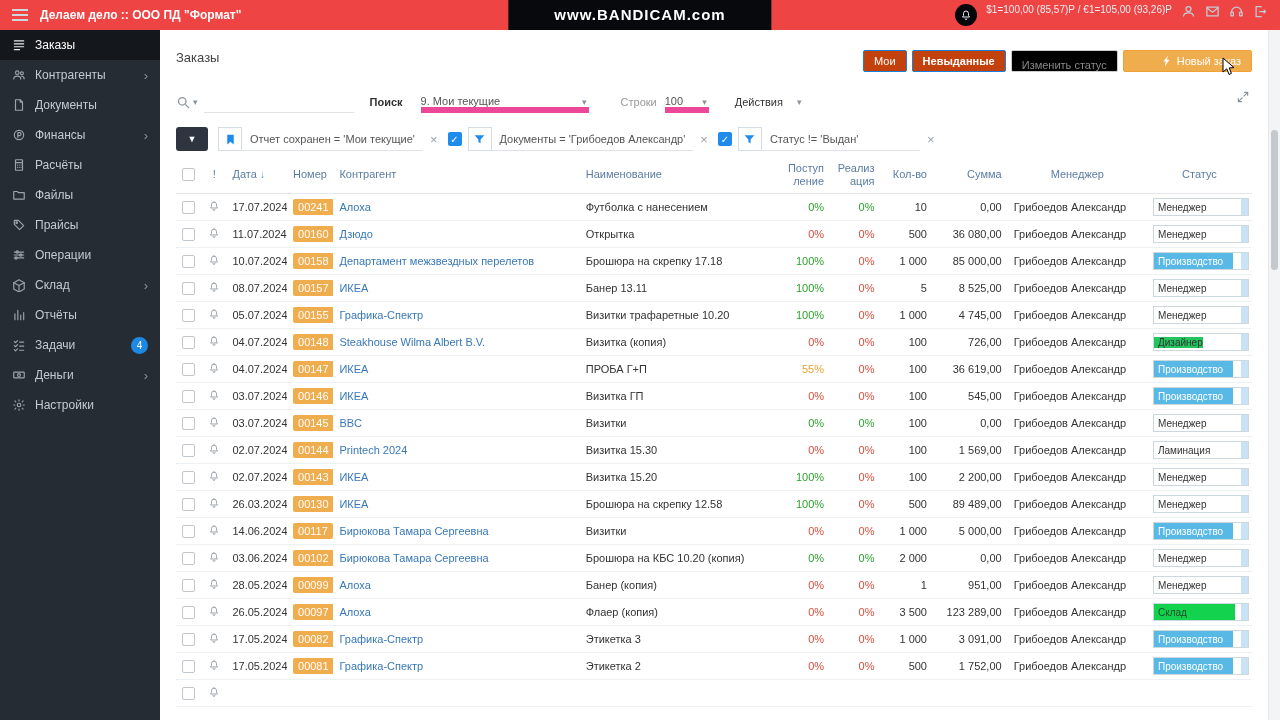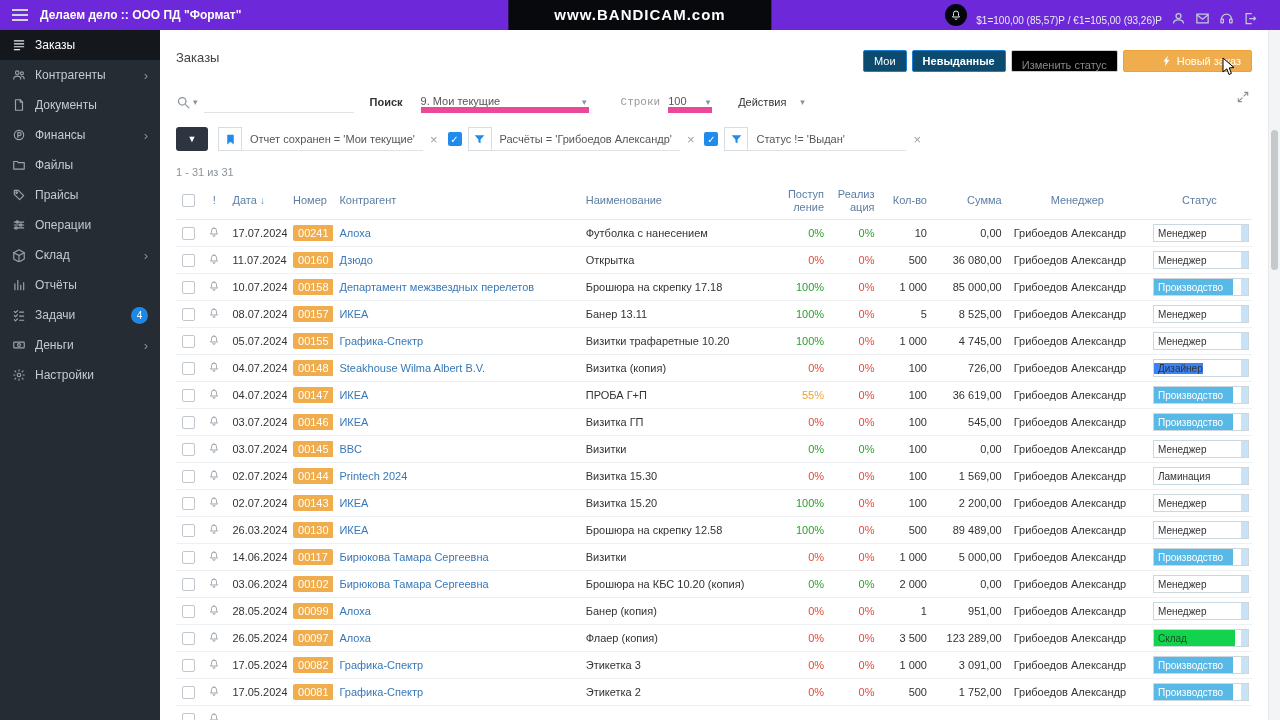--- a/index.html
+++ b/index.html
@@ -1,25 +1,25 @@
 <!DOCTYPE html>
 <html><head>
 <meta charset="utf-8">
 <style>
   * { margin:0; padding:0; box-sizing:border-box; }
   html,body { width:1280px; height:720px; overflow:hidden; font-family:"Liberation Sans", sans-serif; background:#fff; }
   .screen { position:relative; width:1280px; height:720px; overflow:hidden; }
 
   
-  .topbar { position:absolute; top:0; left:0; right:0; height:30px; background:#6d28d9; display:flex; align-items:center; color:#fff; z-index:20; }
+  .topbar { position:absolute; top:0; left:0; right:0; height:30px; background:#ef4444; display:flex; align-items:center; color:#fff; z-index:20; }
   .hamburger { width:34px; display:flex; flex-direction:column; gap:3px; padding-left:12px; cursor:pointer; }
   .hamburger span { display:block; width:16px; height:2px; background:#cfd6dd; }
   .app-title { font-size:12px; font-weight:bold; color:#fff; margin-left:6px; white-space:nowrap; }
   .watermark { position:absolute; left:50%; transform:translateX(-50%); top:0; height:30px; line-height:30px; background:#07090c; padding:0 46px; font-weight:bold; font-size:15px; letter-spacing:1px; color:#fff; }
-  .topbar-right { margin-left:auto; display:flex; align-items:flex-end; gap:9px; padding-right:22px; }
+  .topbar-right { margin-left:auto; display:flex; align-items:flex-start; gap:9px; padding-right:12px; }
   .notif-circle { width:22px; height:22px; border-radius:50%; background:#04060a; display:flex; align-items:center; justify-content:center; color:#e8edf2; }
   .notif-circle svg { width:12px; height:12px; }
   .currency { font-size:10px; color:#e8edf2; white-space:nowrap; }
   .tb-icon { width:15px; height:15px; color:#c3ccd4; cursor:pointer; }
   .tb-icon svg { width:100%; height:100%; }
 
   
   .sidebar { position:absolute; top:30px; left:0; bottom:0; width:160px; background:#262c34; z-index:10; }
   .side-item { height:30px; display:flex; align-items:center; gap:9px; padding:0 12px; font-size:12px; color:#c3cad1; cursor:pointer; }
   .side-item.active { background:#14181d; color:#fff; }
@@ -28,36 +28,36 @@
   .side-item.active .s-icon { color:#e8edf2; }
   .s-chev { margin-left:auto; color:#8a939b; font-size:13px; }
   .s-badge { margin-left:auto; background:#1e88e5; color:#fff; width:17px; height:17px; border-radius:50%; font-size:10px; display:flex; align-items:center; justify-content:center; }
 
   
   .main { position:absolute; top:30px; left:160px; right:12px; bottom:0; background:#fff; overflow:hidden; }
   .page-head { display:flex; justify-content:space-between; align-items:flex-start; padding:20px 16px 0 16px; }
   .page-title { font-size:13px; color:#444; font-weight:normal; }
   .head-actions { display:flex; gap:5px; }
   .btn { font-size:11px; height:22px; padding:0 10px; border-radius:2px; display:flex; align-items:center; gap:5px; cursor:pointer; white-space:nowrap; }
-  .btn-blue { background:#0c4a6e; border:1px solid #1a7fd6; color:#fff; }
+  .btn-blue { background:#c2410c; border:1px solid #1a7fd6; color:#fff; }
   .btn-blue.bold { font-weight:bold; }
   .btn-light { background:#000000; border:1px solid #ccc; color:#888;align-items:flex-end; }
   .btn-orange { background:#f0ad4e; border:1px solid #eea236; color:#fff;padding-left:38px; }
   .btn-orange svg { width:10px; height:12px; }
 
   
   .toolbar { display:flex; align-items:center; margin-top:16px; padding:0 16px; height:28px; position:relative; }
   .search-ic { width:15px; height:15px; color:#8a939b; }
   .search-ic svg { width:100%; height:100%; }
   .caret { font-size:9px; color:#8a939b; margin:0 2px; }
   .search-input { border:none; border-bottom:1px solid #dfe3e7; width:150px; height:22px; font-size:11px; outline:none; margin-left:4px; }
   .lbl-search { font-size:11px; font-weight:bold; color:#333; margin:0 18px 0 16px; cursor:pointer; }
   .select-box { display:flex; align-items:flex-end; justify-content:space-between; border-bottom:6px solid #ec4899; height:22px; font-size:11px; color:#555; cursor:pointer; }
   .sel-view { width:168px; }
-  .lbl-rows { font-size:11px; color:#999; margin-left:32px; margin-right:8px;font-family:Liberation Mono, monospace; }
+  .lbl-rows { font-size:11px; color:#999; margin-left:32px; margin-right:8px; }
   .sel-rows { width:44px; }
   .lbl-actions { font-size:11px; color:#333; margin-left:26px; cursor:pointer; display:flex; align-items:center; gap:12px; }
   .expand-ic { position:absolute; right:18px; top:2px; width:14px; height:14px; color:#8a939b; cursor:pointer; }
   .expand-ic svg { width:100%; height:100%; }
 
   
   .filters { display:flex; align-items:center; gap:10px; margin-top:10px; padding:0 16px; height:26px; }
   .drop-btn { width:32px; height:24px; background:#2e3440; border-radius:3px; color:#fff; font-size:9px; display:flex; align-items:center; justify-content:center; cursor:pointer; }
   .chip { display:flex; align-items:center; }
   .chip .icon-box { width:24px; height:24px; border:1px solid #d5dde3; background:#fff; display:flex; align-items:center; justify-content:center; color:#1f8ceb; }
@@ -83,21 +83,21 @@
   .link { color:#3878b8; text-decoration:none; cursor:pointer; }
   .pct-green { color:#2da12d; } .pct-red { color:#e04b3a; } .pct-orange { color:#efa233; }
   .status { position:relative; width:96px; height:18px; border:1px solid #cdd7de; background:#fff; display:flex; align-items:center; overflow:hidden; cursor:pointer; }
   .status .fill { position:absolute; left:0; top:0; bottom:0; width:0; }
   .status .label { position:relative; z-index:2; padding-left:4px; font-size:10px; color:#333; }
   .status .bar { position:absolute; right:0; top:0; bottom:0; width:7px; background:#c9e2f5; z-index:1; }
   .st-production .fill { width:84%; background:#58b8e6; }
   .st-production .label { color:#fff; }
   .st-sklad .fill { width:86%; background:#12d24e; }
   .st-sklad .label { color:#1d4d2a; }
-  .st-designer .label { background:#3b82f6; }
+  .st-designer .label { background:#22c55e; }
 
   
   .page-scrollbar { position:absolute; top:30px; right:0; bottom:0; width:12px; background:#f3f4f5; border-left:1px solid #e6e8ea; z-index:15; }
   .page-scrollbar .thumb { position:absolute; left:2px; right:2px; top:100px; height:140px; background:#c6c9cc; border-radius:4px; }
 
   
   .cursor { position:absolute; left:1222px; top:57px; width:16px; height:20px; z-index:50; pointer-events:none; }
 </style>
 </head>
 <body>
@@ -168,20 +168,27 @@
         <div class="side-item">
           <span class="s-icon"><svg viewBox="0 0 24 24" fill="none" stroke="currentColor" stroke-width="2" stroke-linecap="round" stroke-linejoin="round">
               <circle cx="12" cy="12" r="8"></circle>
               <path d="M10 16V8h3a2.5 2.5 0 0 1 0 5h-3"></path>
             </svg></span>
           <span class="s-label">Финансы</span>
           <span class="s-chev">›</span>
         </div>
         <div class="side-item">
           <span class="s-icon"><svg viewBox="0 0 24 24" fill="none" stroke="currentColor" stroke-width="2" stroke-linecap="round" stroke-linejoin="round">
+              <rect x="6" y="3" width="12" height="18" rx="1"></rect>
+              <path d="M6 8h12M9.5 12h.1M12.5 12h.1M15.5 12h.1M9.5 16h.1M12.5 16h.1M15.5 16h.1"></path>
+            </svg></span>
+          <span class="s-label">Расчёты</span>
+        </div>
+        <div class="side-item">
+          <span class="s-icon"><svg viewBox="0 0 24 24" fill="none" stroke="currentColor" stroke-width="2" stroke-linecap="round" stroke-linejoin="round">
               <path d="M3 6h6l2 2h10v11H3z"></path>
             </svg></span>
           <span class="s-label">Файлы</span>
         </div>
         <div class="side-item">
           <span class="s-icon"><svg viewBox="0 0 24 24" fill="none" stroke="currentColor" stroke-width="2" stroke-linecap="round" stroke-linejoin="round">
               <path d="M4 4h7l9 9-7 7-9-9z"></path>
               <circle cx="8" cy="8" r="1.3"></circle>
             </svg></span>
           <span class="s-label">Прайсы</span>
@@ -294,36 +301,35 @@
         <span class="text">Отчет сохранен = 'Мои текущие'</span>
         <span class="x">×</span>
       </div>
       <div class="chip">
         <span class="cb-checked">✓</span>
         <span class="icon-box">
             <svg viewBox="0 0 24 24" fill="currentColor">
               <path d="M3 4h18l-7 8v7l-4-2v-5z"></path>
             </svg>
           </span>
-        <span class="text">Расчёты = 'Грибоедов Александр'</span>
+        <span class="text">Документы = 'Грибоедов Александр'</span>
         <span class="x">×</span>
       </div>
       <div class="chip">
         <span class="cb-checked">✓</span>
         <span class="icon-box">
             <svg viewBox="0 0 24 24" fill="currentColor">
               <path d="M3 4h18l-7 8v7l-4-2v-5z"></path>
             </svg>
           </span>
         <span class="text">Статус != 'Выдан'</span>
         <span class="x">×</span>
       </div>
     </div>
 
-    <div class="count">1 - 31 из 31</div>
 
     <div class="tbl-wrap">
       <table>
         <thead>
           <tr>
             <th class="w-chk"><span class="cb"></span></th>
             <th class="w-bell c">!</th>
             <th class="w-date"><span>Дата</span> <span class="sort">↓</span></th>
             <th class="w-num">Номер</th>
             <th class="w-contr">Контрагент</th>

